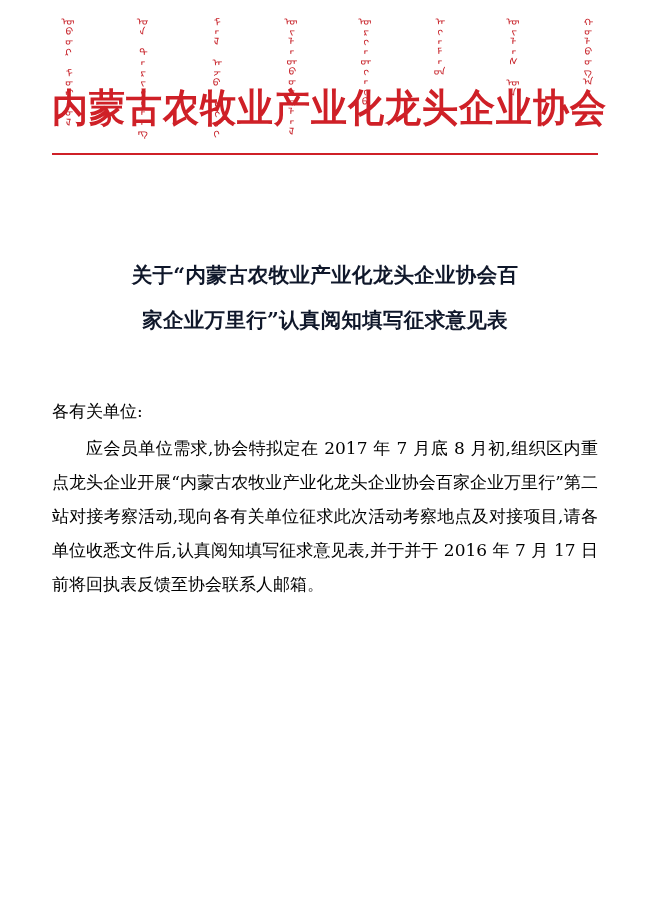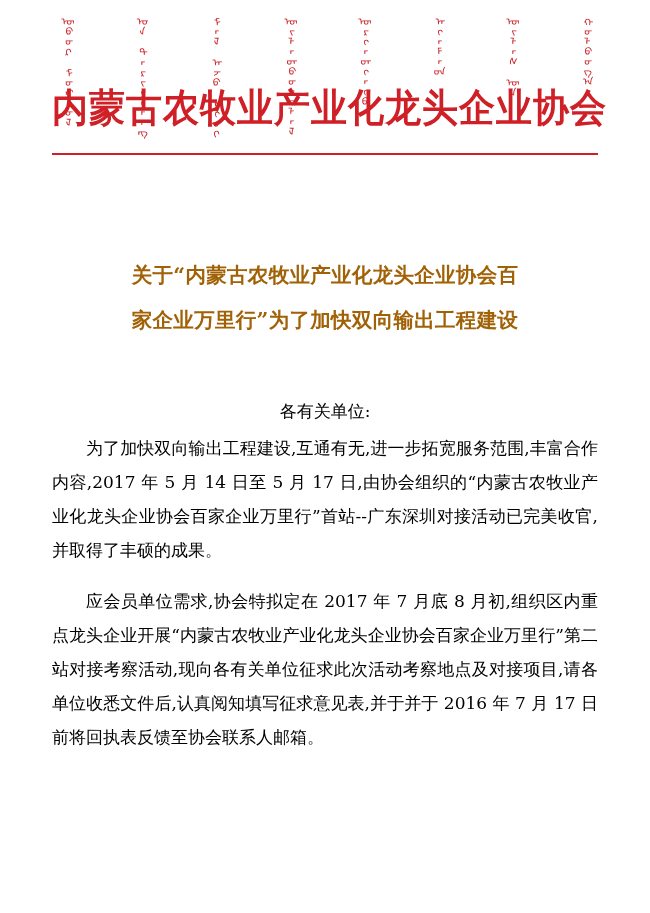--- a/index.html
+++ b/index.html
@@ -59,33 +59,32 @@
     margin-top: 20px;
   }
   
   .doc-title {
     margin-top: 98px;
     text-align: center;
     font-family: "DejaVu Serif", serif;
     font-weight: bold;
     font-size: 20.5px;
     line-height: 2.2;
-    color: #a16207;
+    color: #0f172a;
     letter-spacing: 0.3px;
   }
   .doc-title .line {
     display: block;
   }
   .salutation {
     margin-top: 52px;
     font-size: 17px;
     line-height: 1.9;
     color: #000;
     font-family: "DejaVu Serif", serif;
-    text-align: center;
   }
   .para {
     font-size: 17px;
     line-height: 2.0;
     color: #000;
     text-align: justify;
     text-justify: inter-ideograph;
     text-indent: 2em;
     margin-top: 4px;
     font-family: "DejaVu Serif", serif;
@@ -106,21 +105,20 @@
       <div class="mongolian-glyph">ᠠᠬᠠᠮᠠᠳ</div>
       <div class="mongolian-glyph">ᠦᠢᠯᠡᠰ ᠦᠨ</div>
       <div class="mongolian-glyph">ᠬᠣᠯᠪᠣᠭ᠎ᠠ</div>
     </div>
     <div class="org-title">内蒙古农牧业产业化龙头企业协会</div>
     <div class="rule"></div>
   </div>
 
   <div class="doc-title">
     <span class="line">关于“内蒙古农牧业产业化龙头企业协会百</span>
-    <span class="line">家企业万里行”为了加快双向输出工程建设</span>
+    <span class="line">家企业万里行”认真阅知填写征求意见表</span>
   </div>
 
   <div class="salutation">各有关单位:</div>
 
-  <p class="para">为了加快双向输出工程建设,互通有无,进一步拓宽服务范围,丰富合作内容,2017 年 5 月 14 日至 5 月 17 日,由协会组织的“内蒙古农牧业产业化龙头企业协会百家企业万里行”首站--广东深圳对接活动已完美收官,并取得了丰硕的成果。</p>
   <p class="para">应会员单位需求,协会特拟定在 2017 年 7 月底 8 月初,组织区内重点龙头企业开展“内蒙古农牧业产业化龙头企业协会百家企业万里行”第二站对接考察活动,现向各有关单位征求此次活动考察地点及对接项目,请各单位收悉文件后,认真阅知填写征求意见表,并于并于 2016 年 7 月 17 日前将回执表反馈至协会联系人邮箱。</p>
 
 </div>
 
 </body></html>

